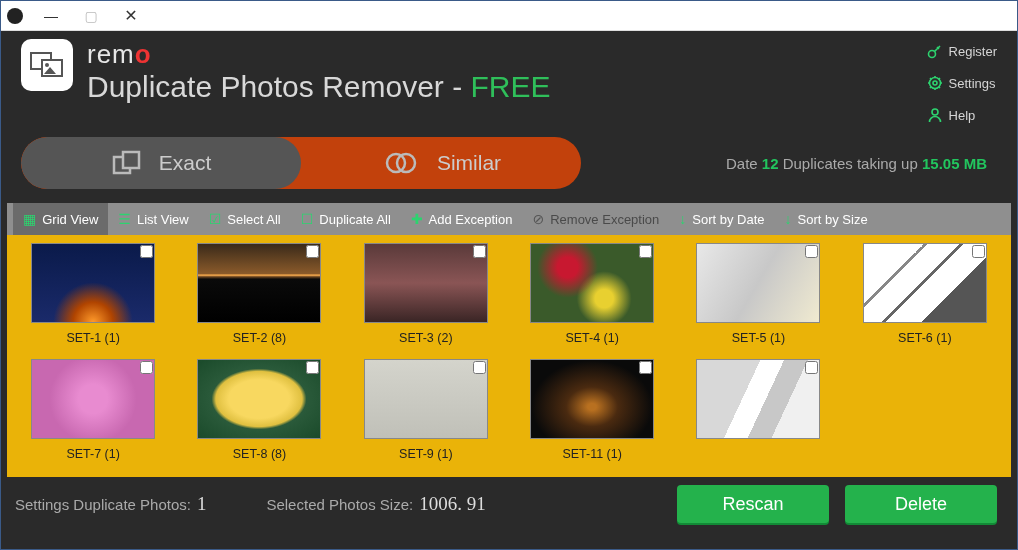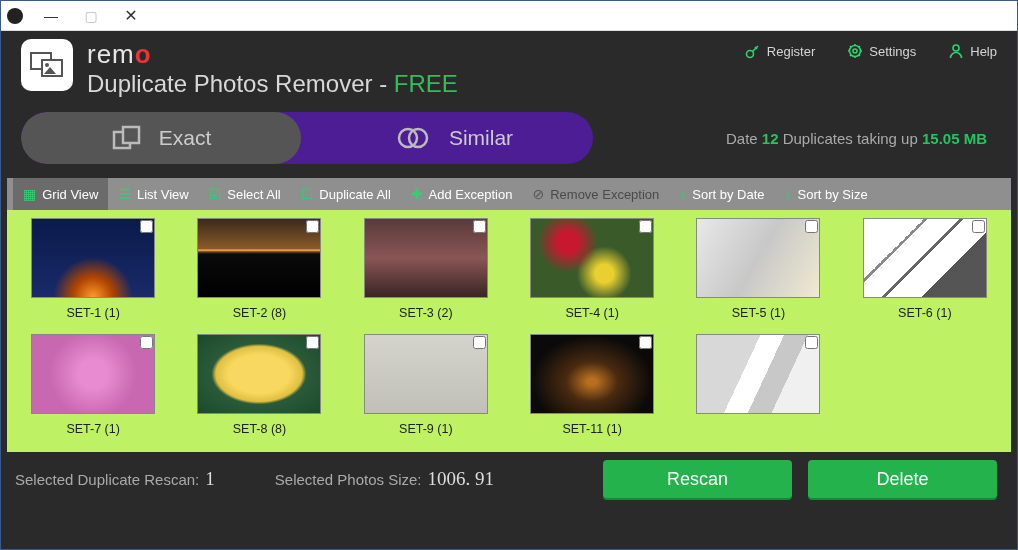--- a/index.html
+++ b/index.html
@@ -37,33 +37,32 @@
     display: flex; align-items: flex-start;
   }
   .logo-box {
     width: 52px; height: 52px; background: #fff; border-radius: 10px;
     display: flex; align-items: center; justify-content: center; margin-right: 14px;
   }
   .brand-area { flex: 1; }
   .brand-row { display: flex; align-items: baseline; font-size: 26px; color: #e6e6e6;}
   .brand-remo { font-weight: 300; letter-spacing: 1px;}
   .brand-o { color: #e33; font-weight: 700;}
-  .subtitle { font-size: 24px; color: #d8d8d8; font-weight: 300; }
+  .subtitle { font-size: 30px; color: #d8d8d8; font-weight: 300; }
   .subtitle .free { color: #2fbf5a; font-weight: 500; }
-  .top-actions { display: flex; gap: 32px; padding-top: 4px;}
+  .top-actions { display: flex; gap: 16px; padding-top: 4px; flex-direction: column;}
   .top-action { display: flex; align-items: center; gap: 6px; color: #a8e0bd; font-size: 13px;}
   .top-action span.txt { color: #d5d5d5;}
   
   .tabs-row {
     display: flex; align-items: center; padding: 14px 20px 0 20px;
   }
   .tabs {
-    background: #4c1d95; border-radius: 26px; display: flex; overflow: hidden;
+    background: #c2410c; border-radius: 26px; display: flex; overflow: hidden;
     height: 52px;
-    gap: 12px;
   }
   .tab {
     width: 280px; display: flex; align-items: center; justify-content: center; gap: 16px;
     color: #ccc; font-size: 21px;
   }
   .tab.active { background: #555; border-radius: 26px;}
   .status-text { margin-left: auto; color: #aaa; font-size: 15px; padding-right: 10px;}
   .status-text b { color: #22c55e; font-weight: 600;}
   
   .content-wrap { background: #fff; margin: 14px 6px 0 6px; border-radius: 4px 4px 0 0;}
@@ -76,21 +75,21 @@
     height: 32px; font-size: 13px; color: #fff;
   }
   .tool.active { background: #6b6b6b;}
   .tool.disabled { color: #4a4a4a;}
   .tool .ico { color: #2dd36f; font-size: 14px;}
   .tool.disabled .ico { color: #555;}
   
   .grid-area {
     padding: 8px 12px; display: grid;
     grid-template-columns: repeat(6, 1fr); gap: 6px 18px;
-    background: #bef264;
+    background: #eab308;
   }
   .thumb-card { text-align: center;}
   .thumb {
     width: 124px; height: 80px; border: 1px solid #888; position: relative;
     margin: 0 auto; background: #777;
   }
   .thumb input.cb { position: absolute; top: 1px; right: 1px; width: 13px; height: 13px;}
   .thumb-label { font-size: 12.5px; color: #222; margin-top: 8px; padding-bottom: 8px;}
   
   .t1 { background: radial-gradient(circle at 50% 100%, #ff9a2a 0%, #b04400 20%, transparent 40%), linear-gradient(#0a1a4a, #1a2a6a);}
@@ -106,21 +105,21 @@
   .t11{ background: radial-gradient(ellipse at 50% 60%, #b87020 5%, #4a2a10 30%, #0a0a0a 70%);}
   .t12{ background: linear-gradient(115deg, #d8d8d8 40%, #fff 40%, #fff 55%, #c8c8c8 55%, #c8c8c8 70%, #f0f0f0 70%);}
   
   .footer {
     display: flex; align-items: center; padding: 8px 20px 0 14px;
     color: #aaa; font-size: 15px; gap: 60px;
   }
   .footer .val { color: #ddd; font-size: 19px; margin-left: 6px; font-family: serif;}
   .footer .btns { margin-left: auto; display: flex; gap: 16px;}
   .btn {
-    width: 189px; height: 38px; border: none; border-radius: 4px;
+    width: 152px; height: 38px; border: none; border-radius: 4px;
     background: #24b24c; color: #fff; font-size: 18px; box-shadow: 0 2px 0 #128a36;
   }
   svg { display: block; }
 </style>
 </head>
 <body>
 
 <div class="titlebar">
   <span class="app-icon"></span>
   <span class="win-btn">—</span>
@@ -294,21 +293,21 @@
     <div class="thumb-card">
       <div class="thumb t12">
           <input type="checkbox" class="cb" style="">
         </div>
     </div>
   </div>
 </div>
 
 <div class="footer">
   <div>
-    <span>Selected Duplicate Rescan:</span><span class="val">1</span>
+    <span>Settings Duplicate Photos:</span><span class="val">1</span>
   </div>
   <div>
     <span>Selected Photos Size:</span><span class="val">1006. 91</span>
   </div>
   <div class="btns">
     <button class="btn">Rescan</button>
     <button class="btn">Delete</button>
   </div>
 </div>
 

